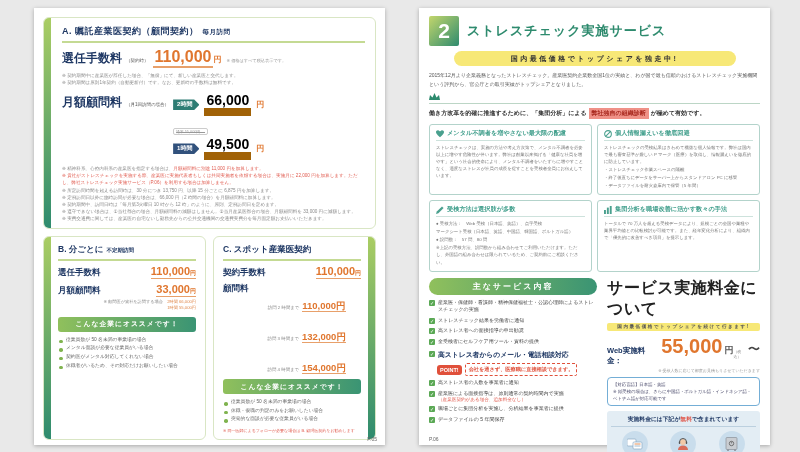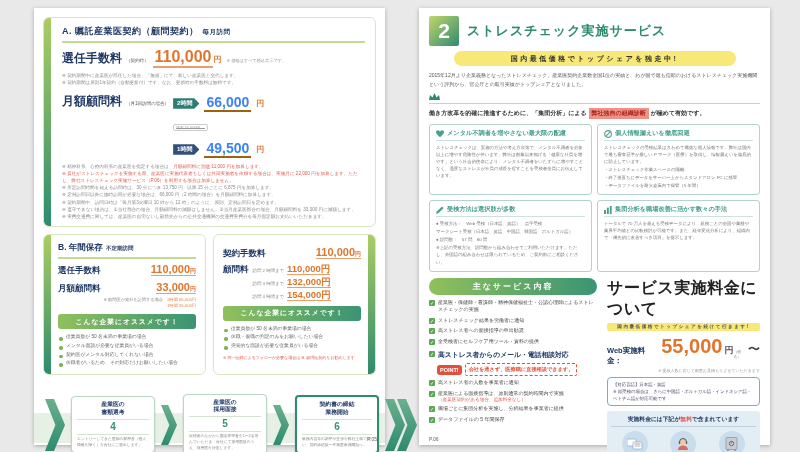--- a/index.html
+++ b/index.html
@@ -23,38 +23,38 @@
   .bigPrice { font-size:16px; font-weight:bold; color:#e0762e; border-bottom:2px solid #e8a06a; line-height:1; padding:0 2px 1px 2px; }
   .yen { font-size:8px; font-weight:bold; color:#e0762e; }
   .tinyNote { font-size:4.2px; color:#999; margin-left:5px; }
   .noteList { list-style:none; margin-top:4px; }
   .noteList li { font-size:4.6px; line-height:1.55; color:#8a8a8a; }
   .noteList li.r { color:#e05a4e; }
   .badge { display:inline-block; color:#fff; font-size:6px; font-weight:bold; padding:2px 7px 2px 4px; clip-path:polygon(0 0,80% 0,100% 50%,80% 100%,0 100%); line-height:1.1; }
   .bTeal { background:#2e7d74; } .bNavy { background:#31517c; }
   .strikeTag { display:inline-block; font-size:3.8px; color:#999; border:1px solid #ccc; border-radius:2px; padding:0 2px; text-decoration:line-through; margin-bottom:1px; }
   .pRow { display:flex; align-items:center; gap:5px; margin-top:3px; }
-  .midPrice { font-size:14px; font-weight:bold; color:#3b82f6; border-bottom:2px solid #a16207; line-height:1; padding:0 2px 1px 2px; }
+  .midPrice { font-size:14px; font-weight:bold; color:#000000; border-bottom:8px solid #a16207; line-height:1; padding:0 2px 1px 2px; }
 
   .bcRow { display:flex; gap:7px; margin-top:7px; }
   .cardB,.cardC { position:relative; border:1px solid #d9e6c4; border-radius:6px; padding:7px 9px 6px 14px; }
   .cardB { width:163px; }
   .cardC { width:163px; padding:7px 14px 6px 9px; }
   .bTitle { font-size:8.5px; font-weight:bold; color:#1f3864; border-bottom:2px solid #c4da93; padding-bottom:3px; }
   .bTitle .suffix { font-size:5.5px; margin-left:3px; }
   .bFeeRow { display:flex; justify-content:space-between; align-items:baseline; margin-top:5px; }
   .bFeeLabel { font-size:8.5px; font-weight:bold; color:#1f3864; }
   .bPrice { font-size:11px; font-weight:bold; color:#e0762e; border-bottom:1.5px solid #e8a06a; line-height:1.05; }
   .bPrice .yen2 { font-size:6px; }
   .bNote { font-size:4.2px; color:#e08a4e; text-align:right; margin-top:2px; line-height:1.5; }
   .osuBan { margin-top:5px; background:linear-gradient(90deg,#90c05c,#3a9474); color:#fff; font-size:6.8px; font-weight:bold; text-align:center; border-radius:3px; padding:2.5px 0; letter-spacing:1px; }
   .dotList { list-style:none; margin-top:4px; }
   .dotList li { font-size:4.8px; color:#666; line-height:1.8; padding-left:8px; position:relative; }
   .dotList li::before { content:""; position:absolute; left:1px; top:4px; width:3.5px; height:3.5px; border-radius:50%; background:#7fb34e; }
-  .cFeeSubRow { display:flex; justify-content:flex-start; align-items:baseline; gap:3px; margin-top:2px; }
+  .cFeeSubRow { display:flex; justify-content:center; align-items:baseline; gap:3px; margin-top:20px; }
   .cFeeSubLbl { font-size:4.4px; color:#888; }
   .cPrice { font-size:9.5px; font-weight:bold; color:#e0762e; border-bottom:1.5px solid #e8a06a; line-height:1.05; }
   .cRedNote { font-size:4px; color:#e05a4e; margin-top:4px; }
 
   .flow { position:relative; margin-top:8px; height:92px; }
   .flowBand { position:absolute; left:-9px; right:-9px; top:30px; height:30px; background:#e7f0e4; }
   .flowRow { position:relative; display:flex; align-items:center; gap:6px; height:84px; padding:0 2px; }
   .chev { width:20px; height:52px; background:linear-gradient(180deg,#69b08e,#2e8b6e); clip-path:polygon(0 0,45% 0,100% 50%,45% 100%,0 100%,52% 50%); flex:none; }
   .chevSmall { width:16px; height:40px; }
   .stepBox { background:#fff; width:84px; border:1px solid #bcd6c6; border-radius:4px; box-shadow:0 1px 2px rgba(0,0,0,.18); padding:4px 5px; text-align:center; flex:none; }
@@ -139,21 +139,21 @@
       <span class="feeLabel">月額顧問料</span>
       <span class="feeSub">（月1回訪問の場合）</span>
       <div>
         <div class="pRow" style="margin-top:0;">
           <span class="badge bTeal">2時間</span>
           <span class="midPrice">66,000</span>
           <span class="yen">円</span>
         </div>
         <div style="margin-top:3px;">
           <span class="strikeTag">通常 55,000円 →</span>
-          <div class="pRow" style="margin-top:8px;">
+          <div class="pRow" style="margin-top:0;">
             <span class="badge bNavy">1時間</span>
             <span class="midPrice">49,500</span>
             <span class="yen">円</span>
           </div>
         </div>
       </div>
     </div>
 
     <ul class="noteList" style="margin-top:5px;">
       <li><span>※ 精神科系、心療内科系の産業医を指定する場合は、</span><span class="red">月額顧問料に別途 11,000 円を加算します。</span></li>
@@ -163,21 +163,21 @@
       <li>※ 契約期間中、訪問日時は「毎月第3火曜日 10 時から 12 時」のように、原則、定例訪問日を定めます。</li>
       <li>※ 遵守できない場合は、①当社都合の場合、月額顧問料の減額はしません。②当月産業医都合の場合、月額顧問料を 33,000 円に減額します。</li>
       <li>※ 実費交通費に関しては、産業医の自宅ないし勤務先からの公共交通機関の交通費実費分を毎月固定額お支払いいただきます。</li>
     </ul>
   </div>
 
   <div class="bcRow">
     <div class="cardB">
       <div class="gstrip"></div>
       <div class="bTitle">
-        <span>B. 年間保存</span><span class="suffix">不定期訪問</span>
+        <span>B. 分ごとに</span><span class="suffix">不定期訪問</span>
       </div>
       <div class="bFeeRow">
         <span class="bFeeLabel">選任手数料</span>
         <span class="bPrice"><span>110,000</span><span class="yen2">円</span></span>
       </div>
       <div class="bFeeRow">
         <span class="bFeeLabel">月額顧問料</span>
         <span class="bPrice"><span>33,000</span><span class="yen2">円</span></span>
       </div>
       <div class="bNote">
@@ -188,20 +188,21 @@
       <ul class="dotList">
         <li>従業員数が 50 名未満の事業場の場合</li>
         <li>メンタル面談が必要な従業員がいる場合</li>
         <li>契約医がメンタル対応してくれない場合</li>
         <li>休職者がいるため、その対応だけお願いしたい場合</li>
       </ul>
     </div>
 
     <div class="cardC">
       <div class="gstrip gstripR"></div>
+      <div class="bTitle">C. スポット産業医契約</div>
       <div class="bFeeRow">
         <span class="bFeeLabel">契約手数料</span>
         <span class="bPrice"><span>110,000</span><span class="yen2">円</span></span>
       </div>
       <div style="display:flex; gap:4px; margin-top:2px;">
         <span class="bFeeLabel" style="margin-top:2px;">顧問料</span>
         <div style="flex:1;">
           <div class="cFeeSubRow">
               <span class="cFeeSubLbl">訪問 2 時間まで</span>
               <span class="cPrice">110,000円</span>

